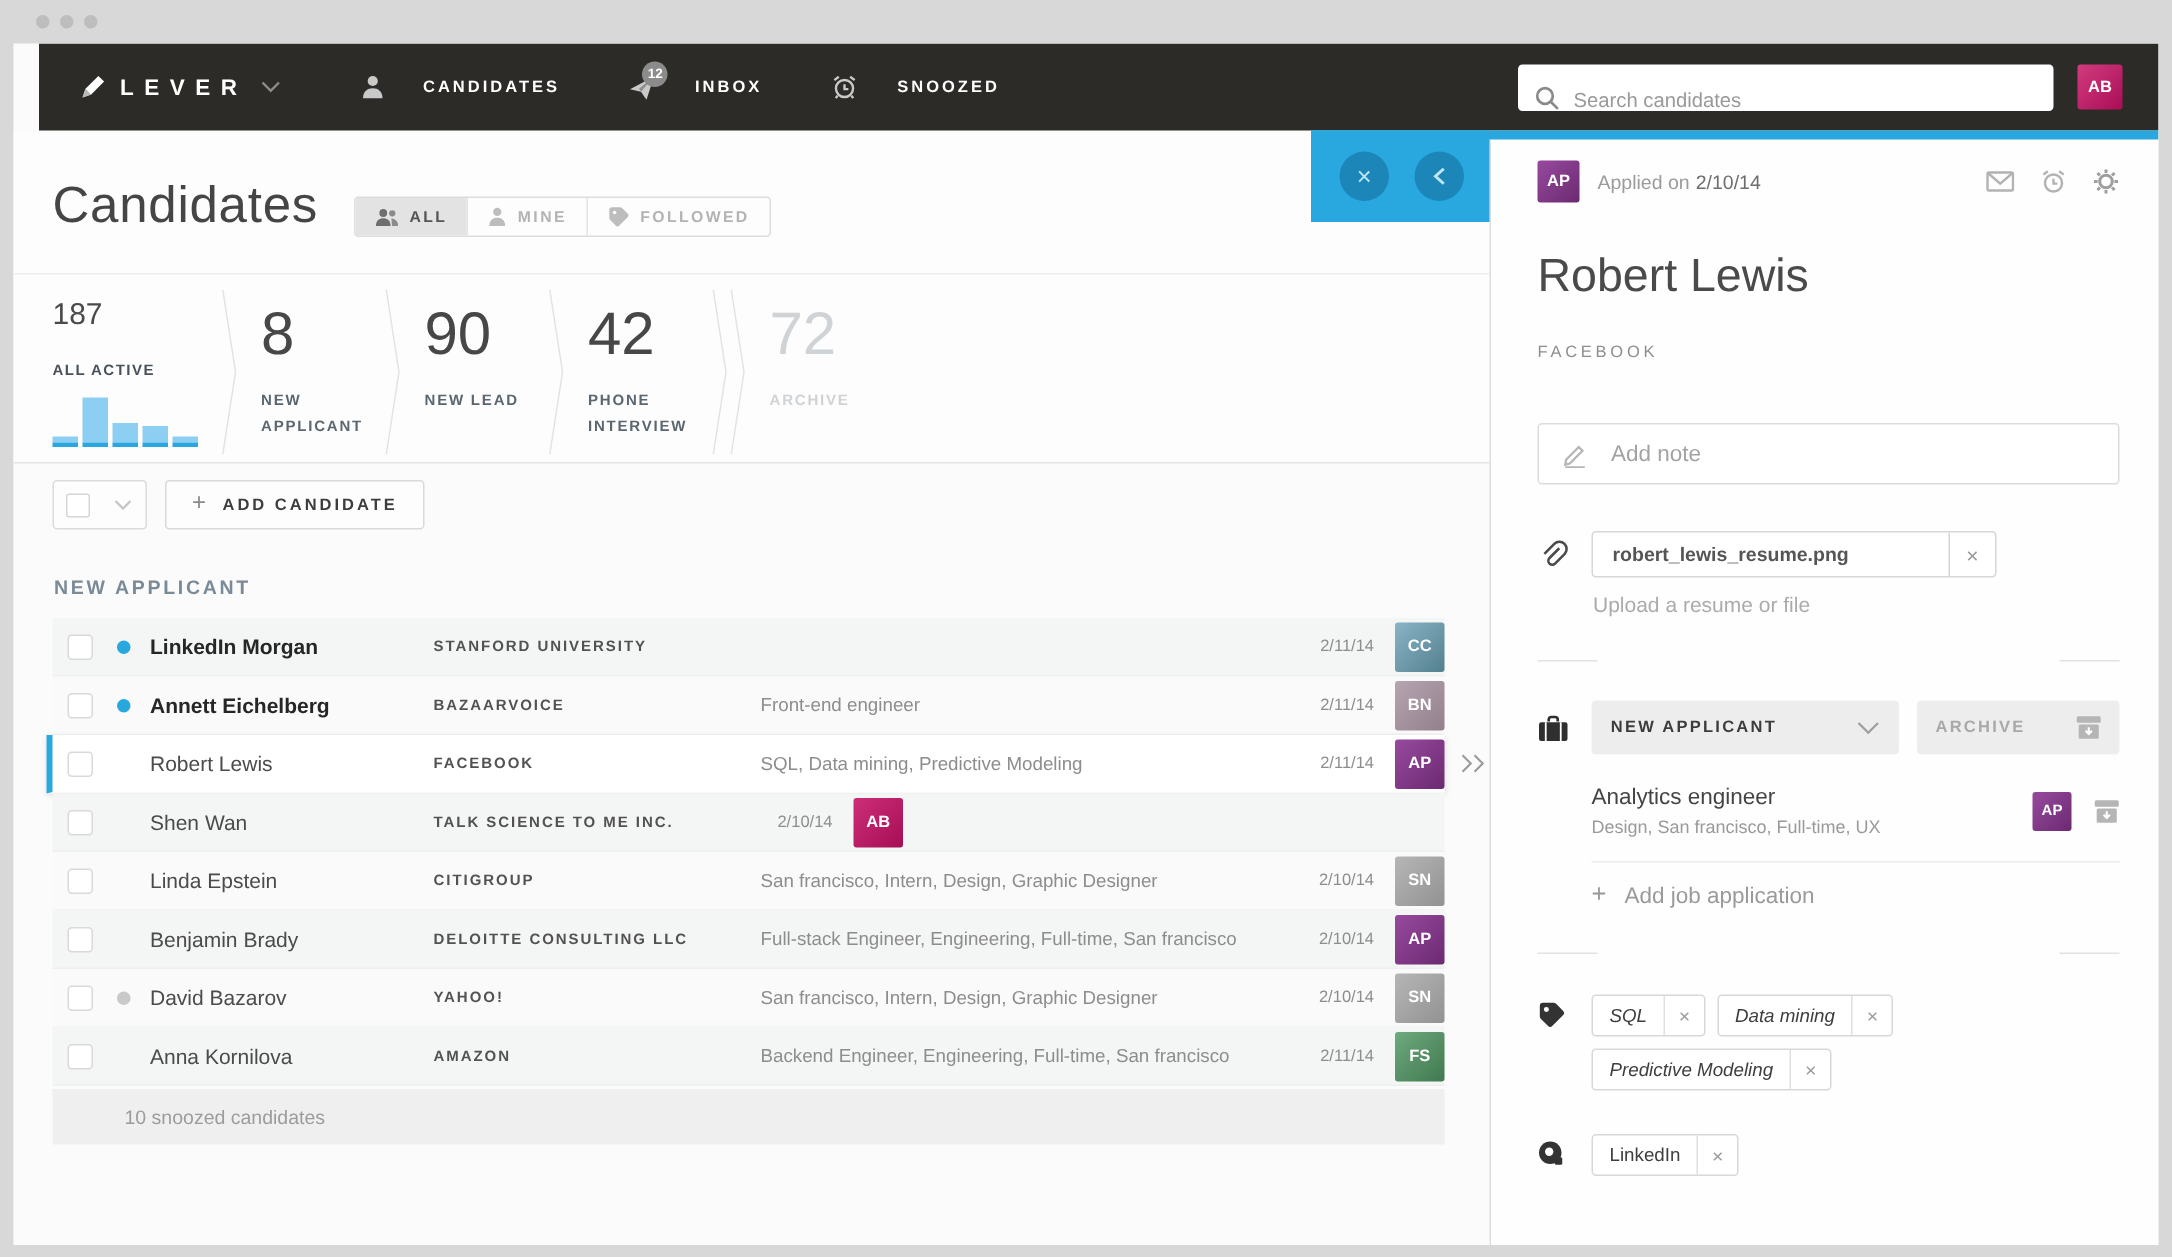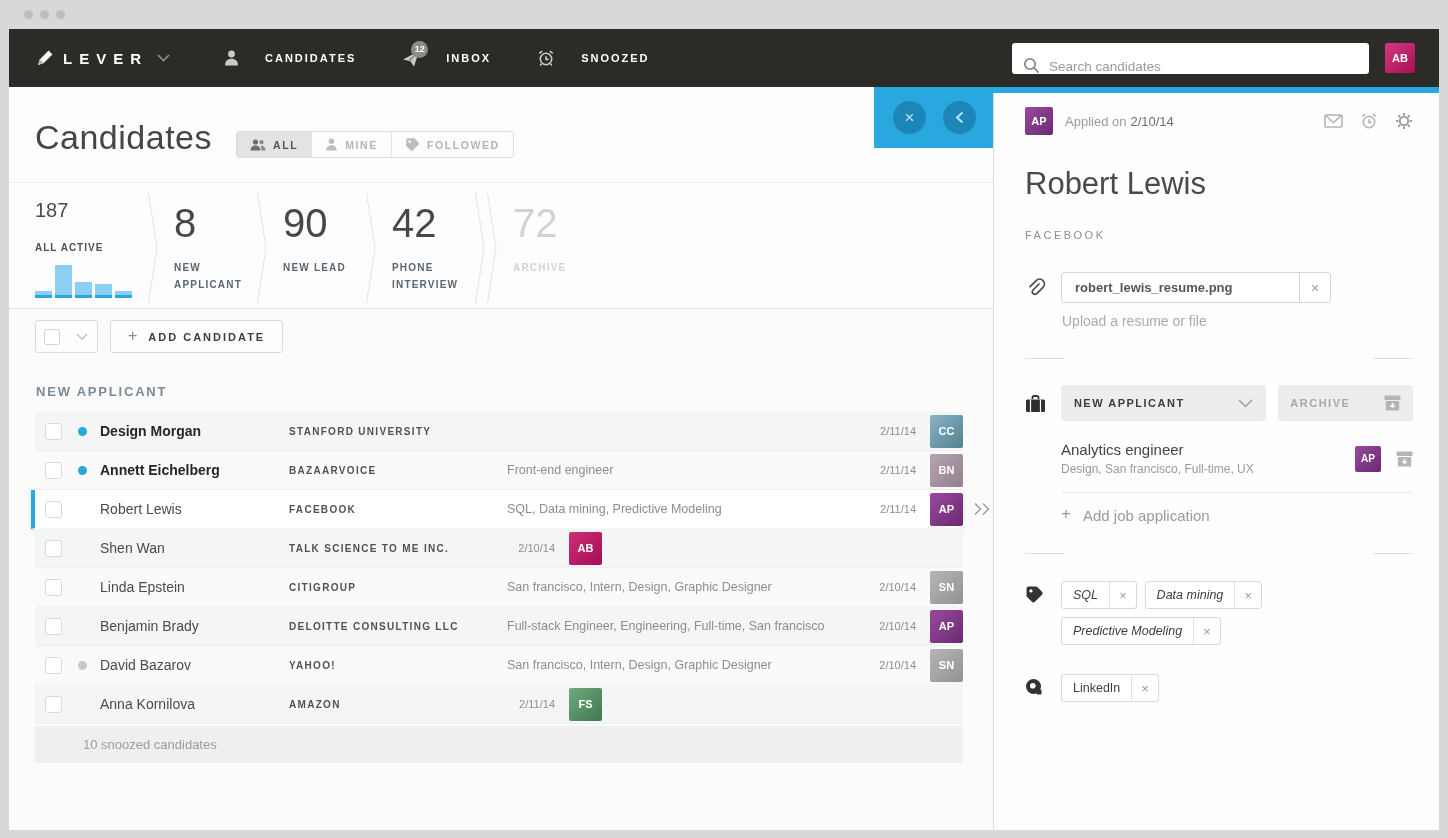--- a/index.html
+++ b/index.html
@@ -3,21 +3,21 @@
 <meta charset="utf-8">
 <style>
   * { margin:0; padding:0; box-sizing:border-box; }
   html,body { width:1448px; height:838px; font-family:"Liberation Sans","DejaVu Sans",sans-serif; }
   .frame { position:relative; width:1448px; height:838px; background:#d8d8d8; overflow:hidden; }
   .traffic { position:absolute; top:10px; left:24px; display:flex; gap:7px; }
   .tdot { width:9px; height:9px; border-radius:50%; background:#bdbdbd; }
   .window { position:absolute; left:9px; right:9px; top:29px; bottom:8px; background:#fbfbfb; overflow:hidden; }
 
   
-  nav { position:absolute; left:0; right:0; top:0; height:58px; background:#2c2b28; display:flex; align-items:center; padding:0 24px 0 26px; z-index:5; }
+  nav { position:absolute; left:17px; right:0; top:0; height:58px; background:#2c2b28; display:flex; align-items:center; padding:0 24px 0 26px; z-index:5; }
   .brand { display:flex; align-items:center; gap:9px; margin-right:54px; cursor:pointer; }
   .brand-text { color:#fff; font-size:15px; font-weight:700; letter-spacing:7px; }
   .nav-item { display:flex; align-items:center; gap:26px; margin-right:46px; color:#fff; font-size:11px; font-weight:700; letter-spacing:2px; cursor:pointer; }
   .nav-icon { color:#c9c9c9; display:flex; }
   .plane-wrap { position:relative; display:flex; }
   .nav-badge { position:absolute; top:-9px; right:-8px; min-width:17px; height:17px; border-radius:50%; background:#8b8b8b; color:#fff; font-size:9px; font-weight:700; letter-spacing:0; display:flex; align-items:center; justify-content:center; }
   .nav-spacer { flex:1; }
   .search { width:357px; height:31px; background:#fff; border-radius:3px; display:flex; align-items:flex-end; padding:0 11px; gap:9px; }
   .search input { border:none; outline:none; flex:1; font-size:13.5px; color:#444; font-family:inherit; background:transparent; }
   .search input::placeholder { color:#9a9a9a; }
@@ -327,21 +327,21 @@
           <span class="add-plus">+</span>
           <span class="add-label">ADD CANDIDATE</span>
         </div>
       </div>
 
       <div class="section-label">NEW APPLICANT</div>
       <div id="rows">
   <div class="row" style="background: rgb(244, 245, 245);">
     <span class="cb"></span>
     <span class="dot dot-blue"></span>
-    <span class="rname bold">Design Morgan</span>
+    <span class="rname bold">LinkedIn Morgan</span>
     <span class="rcompany">STANFORD UNIVERSITY</span>
     <span class="rdetails"></span>
     <span class="rdate">2/11/14</span>
     <span class="rbadge" style="background: linear-gradient(135deg, rgb(138, 180, 198), rgb(83, 128, 143));">CC</span>
   </div>
 
   <div class="row" style="background: rgb(250, 250, 250);">
     <span class="cb"></span>
     <span class="dot dot-blue"></span>
     <span class="rname bold">Annett Eichelberg</span>
@@ -404,20 +404,21 @@
     <span class="rdetails">San francisco, Intern, Design, Graphic Designer</span>
     <span class="rdate">2/10/14</span>
     <span class="rbadge" style="background: linear-gradient(135deg, rgb(182, 182, 182), rgb(146, 146, 146));">SN</span>
   </div>
 
   <div class="row" style="background: rgb(244, 245, 245);">
     <span class="cb"></span>
     <span class="dot dot-none"></span>
     <span class="rname">Anna Kornilova</span>
     <span class="rcompany">AMAZON</span>
+    <span class="rdetails">Backend Engineer, Engineering, Full-time, San francisco</span>
     <span class="rdate">2/11/14</span>
     <span class="rbadge" style="background: linear-gradient(135deg, rgb(111, 169, 126), rgb(64, 121, 79));">FS</span>
   </div>
 </div>
       <div class="snoozed">10 snoozed candidates</div>
     </div>
 
     <div class="blue-strip"></div>
     <div class="blue-box">
       <div class="cbtn">×</div>
@@ -457,20 +458,29 @@
                 </g>
                 <circle cx="9" cy="9" r="1.8" fill="#fff"></circle>
               </svg>
           </span>
         </div>
       </div>
 
       <div class="dp-name">Robert Lewis</div>
       <div class="dp-company">FACEBOOK</div>
 
+      <div class="note-box">
+        <span style="color:#b5b5b5;display:flex">
+          <svg width="18" height="18" viewBox="0 0 18 18" fill="none" stroke="currentColor" stroke-width="1.5">
+              <path d="M3 12.5 L11.5 4 L14 6.5 L5.5 15 L2.5 15.8 Z"></path>
+              <path d="M2.5 17.5 H15.5" stroke-width="1.2"></path>
+            </svg>
+        </span>
+        <span class="note-ph">Add note</span>
+      </div>
 
       <div class="attach-row">
         <span style="color:#4a4a4a;display:flex">
           <svg width="21" height="21" viewBox="0 0 21 21" fill="none" stroke="currentColor" stroke-width="1.7">
               <path d="M14.5 6.5 L8 13 a2.6 2.6 0 0 0 3.7 3.7 L18 10.4 a4.8 4.8 0 0 0 -6.8-6.8 L4.6 10.2"></path>
             </svg>
         </span>
         <div class="chip">
           <span class="chip-label">robert_lewis_resume.png</span>
           <span class="chip-x">×</span>

